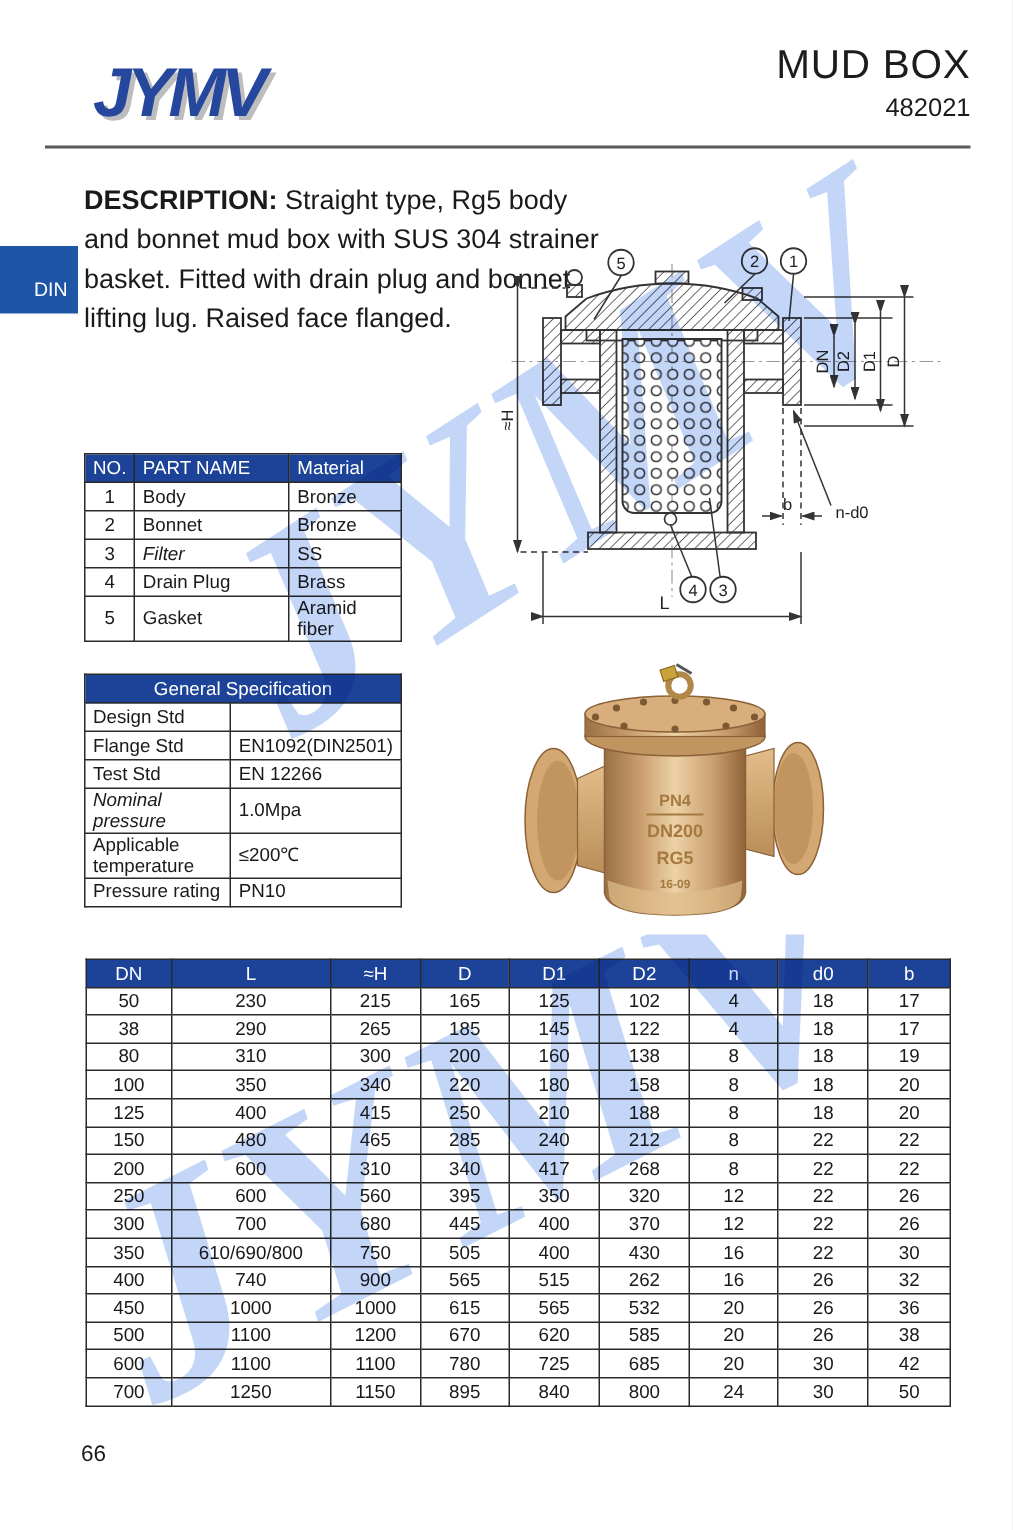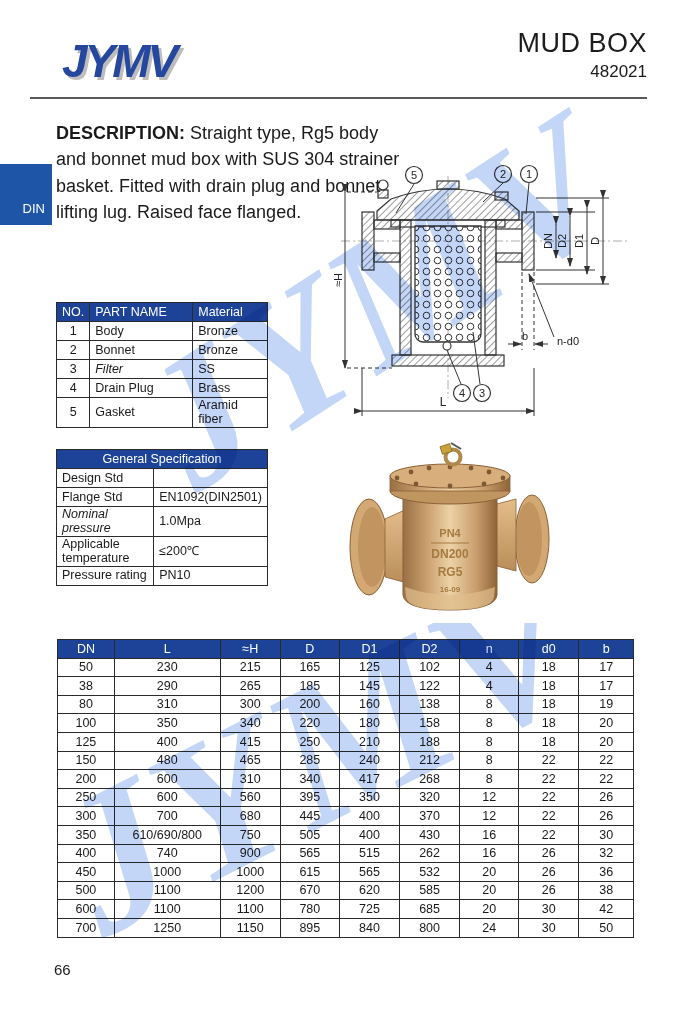--- a/index.html
+++ b/index.html
@@ -8,21 +8,21 @@
 
   
   .logo{position:absolute;left:62px;top:34px;font-size:46px;font-weight:bold;
         letter-spacing:-3px;color:#26479e;text-shadow:3px 3px 0 #bdbdbd;font-style:italic;}
   .title-block{position:absolute;right:28px;top:28px;text-align:right;}
   .doc-title{font-size:27px;color:#1c1c1c;letter-spacing:0.5px;}
   .doc-code{font-size:17px;margin-top:3px;}
   .header-rule{position:absolute;left:30px;top:97px;width:617px;border-top:2px solid #5a5a5a;}
 
   
-  .din-tab{position:absolute;left:0;top:164px;width:52px;height:61px;background:#1e55a7;
+  .din-tab{position:absolute;left:0;top:164px;width:52px;height:45px;background:#1e55a7;
            color:#fff;font-size:13px;display:flex;align-items:flex-end;justify-content:flex-end;
            padding:0 7px 9px 0;box-sizing:border-box;}
 
   
   .para{position:absolute;font-size:18px;line-height:1.46;}
   #description{left:56px;top:120px;width:356px;}
   #application{left:56px;top:201px;width:302px;}
   .para b{font-weight:bold;}
 
   
@@ -223,20 +223,24 @@
         </tr>
       </thead>
     <tbody>
         <tr>
           <td style="width: 45%;">Design Std</td>
           <td></td>
         </tr>
         <tr>
           <td style="width: 45%;">Flange Std</td>
           <td>EN1092(DIN2501)</td>
+        </tr>
+        <tr>
+          <td style="width: 45%;">Test Std</td>
+          <td>EN 12266</td>
         </tr>
         <tr>
           <td style="width: 70%; font-style: italic;">Nominal pressure</td>
           <td>1.0Mpa</td>
         </tr>
         <tr>
           <td style="width: 70%;">Applicable temperature</td>
           <td>≤200℃</td>
         </tr>
         <tr>

